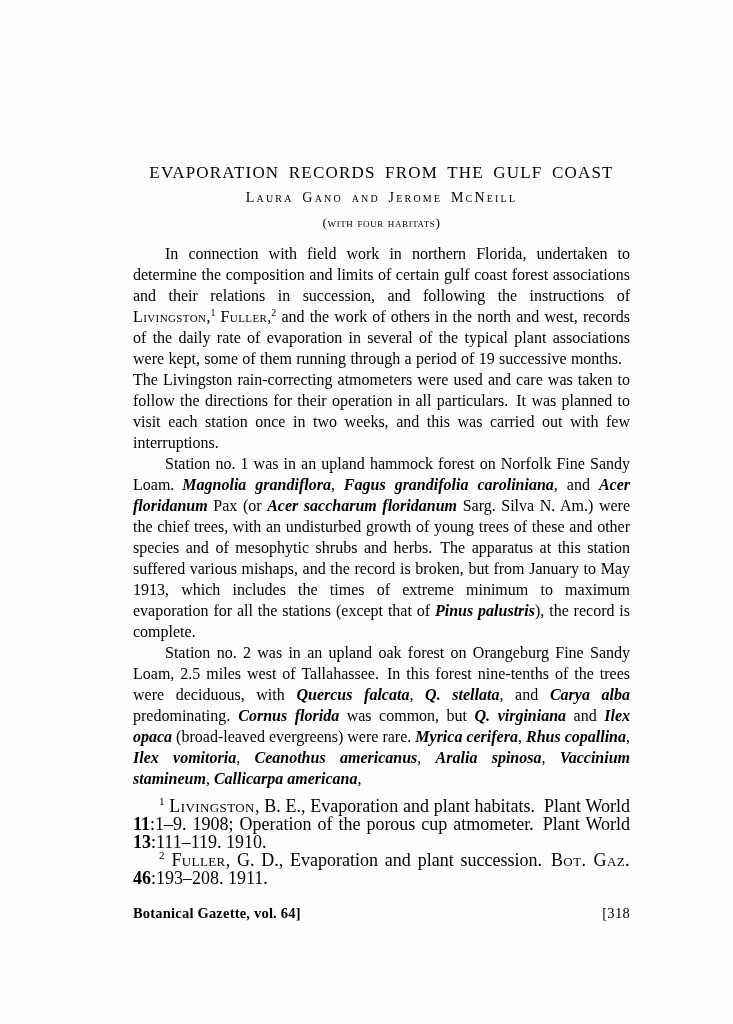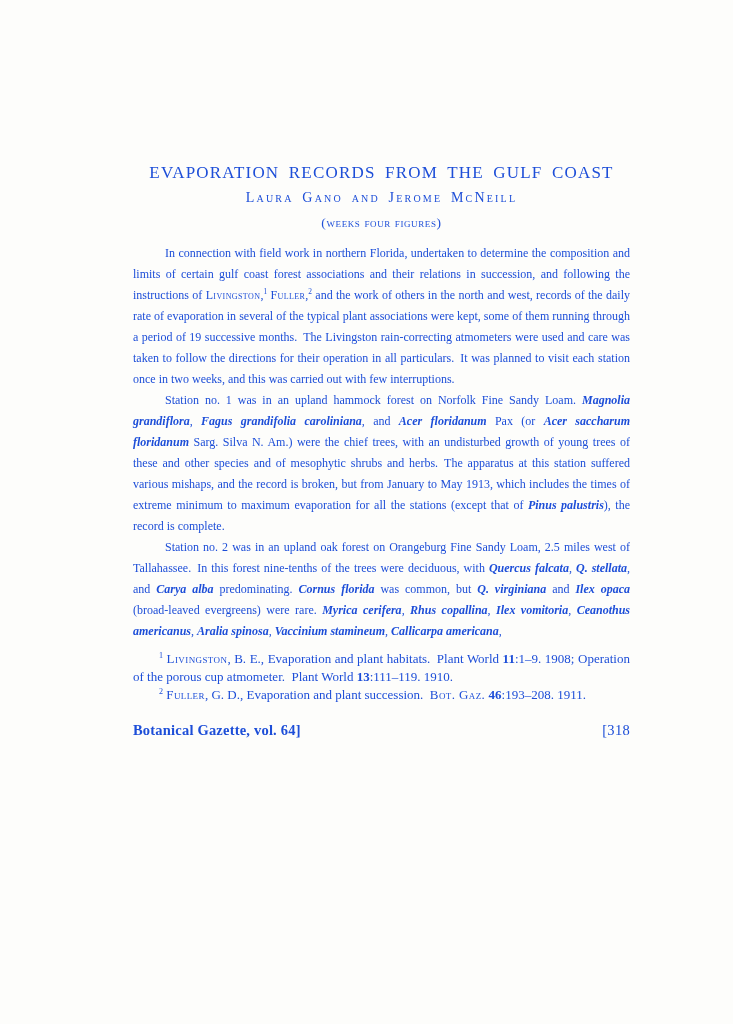--- a/index.html
+++ b/index.html
@@ -1,21 +1,21 @@
 <!DOCTYPE html>
 <html><head>
 <meta charset="utf-8">
 <style>
   html, body { margin: 0; padding: 0; background: #ffffff; }
   .page {
     position: relative;
     width: 733px;
     height: 1024px;
     background: #fdfdfb;
-    color: #1d4ed8;
+    color: #000000;
     font-family: "Liberation Serif", serif;
     overflow: hidden;
   }
   .content {
     position: absolute;
     left: 133px;
     top: 163px;
     width: 497px;
   }
   .title {
@@ -40,31 +40,31 @@
   .subtitle {
     margin-top: 10px;
     text-align: center;
     font-variant: small-caps;
     font-size: 13.5px;
     letter-spacing: 0.6px;
     line-height: 16px;
   }
   .body-text {
     margin-top: 12px;
-    font-size: 12px;
+    font-size: 16px;
     line-height: 21px;
     text-align: justify;
   }
   .body-text p {
     margin: 0;
     text-indent: 32px;
   }
   .footnotes {
     margin-top: 8px;
-    font-size: 13px;
+    font-size: 18px;
     line-height: 18px;
     text-align: justify;
   }
   .footnotes p {
     margin: 0;
     text-indent: 26px;
   }
   .footer {
     margin-top: 17px;
     display: flex;
@@ -80,21 +80,21 @@
   .b   { font-weight: bold; }
   .sup { font-size: 0.62em; vertical-align: super; line-height: 0; }
 </style>
 </head>
 <body>
 
 <div class="page">
   <div class="content">
     <h1 class="title">EVAPORATION RECORDS FROM THE GULF COAST</h1>
     <div class="authors">Laura Gano and Jerome McNeill</div>
-    <div class="subtitle">(weeks four figures)</div>
+    <div class="subtitle">(with four habitats)</div>
 
     <div class="body-text" id="paragraphs">
         <p><span>In connection with field work in northern Florida, undertaken to determine the composition and limits of certain gulf coast forest associations and their relations in succession, and following the instructions of </span><span class="sc">Livingston</span><span>,</span><span class="sup">1</span><span> </span><span class="sc">Fuller</span><span>,</span><span class="sup">2</span><span> and the work of others in the north and west, records of the daily rate of evaporation in several of the typical plant associations were kept, some of them running through a period of 19 successive months. The Livingston rain-correcting atmometers were used and care was taken to follow the directions for their operation in all particulars. It was planned to visit each station once in two weeks, and this was carried out with few interruptions.</span></p>
         <p><span>Station no. 1 was in an upland hammock forest on Norfolk Fine Sandy Loam. </span><span class="it">Magnolia grandiflora</span><span>, </span><span class="it">Fagus grandifolia caroliniana</span><span>, and </span><span class="it">Acer floridanum</span><span> Pax (or </span><span class="it">Acer saccharum floridanum</span><span> Sarg. Silva N. Am.) were the chief trees, with an undisturbed growth of young trees of these and other species and of mesophytic shrubs and herbs. The apparatus at this station suffered various mishaps, and the record is broken, but from January to May 1913, which includes the times of extreme minimum to maximum evaporation for all the stations (except that of </span><span class="it">Pinus palustris</span><span>), the record is complete.</span></p>
         <p><span>Station no. 2 was in an upland oak forest on Orangeburg Fine Sandy Loam, 2.5 miles west of Tallahassee. In this forest nine-tenths of the trees were deciduous, with </span><span class="it">Quercus falcata</span><span>, </span><span class="it">Q. stellata</span><span>, and </span><span class="it">Carya alba</span><span> predominating. </span><span class="it">Cornus florida</span><span> was common, but </span><span class="it">Q. virginiana</span><span> and </span><span class="it">Ilex opaca</span><span> (broad-leaved evergreens) were rare. </span><span class="it">Myrica cerifera</span><span>, </span><span class="it">Rhus copallina</span><span>, </span><span class="it">Ilex vomitoria</span><span>, </span><span class="it">Ceanothus americanus</span><span>, </span><span class="it">Aralia spinosa</span><span>, </span><span class="it">Vaccinium stamineum</span><span>, </span><span class="it">Callicarpa americana</span><span>,</span></p>
       </div>
 
     <div class="footnotes" id="footnotes">
         <p><span class="sup">1</span><span> </span><span class="sc">Livingston</span><span>, B. E., Evaporation and plant habitats. Plant World </span><span class="b">11</span><span>:1–9. 1908; Operation of the porous cup atmometer. Plant World </span><span class="b">13</span><span>:111–119. 1910.</span></p>
         <p><span class="sup">2</span><span> </span><span class="sc">Fuller</span><span>, G. D., Evaporation and plant succession. </span><span class="sc">Bot. Gaz.</span><span> </span><span class="b">46</span><span>:193–208. 1911.</span></p>

